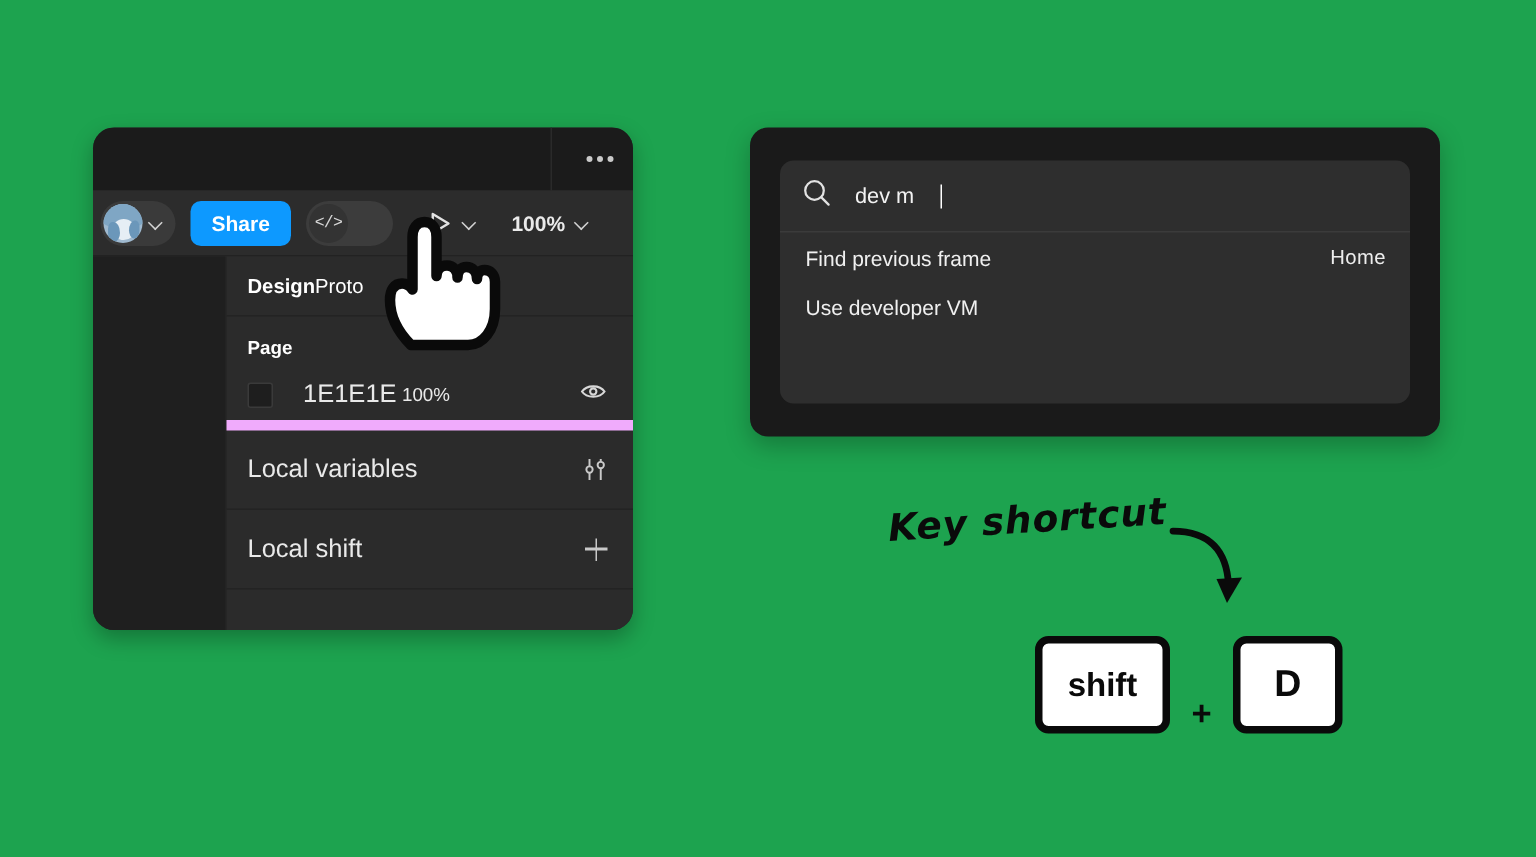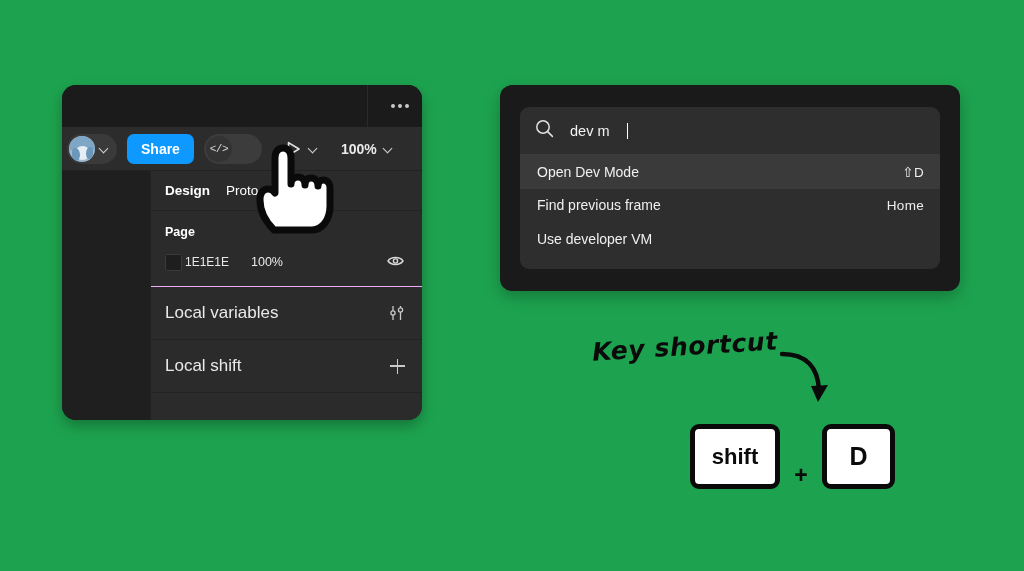--- a/index.html
+++ b/index.html
@@ -207,59 +207,58 @@
     left: 88px; top: 86px;
     right: 0; bottom: 0;
     background: #2b2b2b;
     border-left: 1px solid #232323;
   }
   .tabs-row {
     height: 40px;
     display: flex;
     align-items: center;
     padding-left: 14px;
-    gap: 16px;
     border-bottom: 1px solid #232323;
     box-sizing: border-box;
   }
   .tab {
     font-size: 13.5px;
     font-weight: 700;
     color: #ffffff;
   }
   .tab.inactive {
     color: #ffffff;
     font-weight: 400;
   }
   .section-page {
     padding: 14px 14px 0 14px;
     box-sizing: border-box;
-    border-bottom: 1px solid #f0abfc;
+    border-bottom: 7px solid #f0abfc;
     height: 76px;
   }
   .section-title {
     font-size: 12.5px;
     font-weight: 700;
     color: #ffffff;
     margin-bottom: 14px;
   }
   .page-row {
     display: flex;
     align-items: center;
   }
   .swatch {
     width: 15px; height: 15px;
     border-radius: 2px;
     background: #1e1e1e;
     border: 1px solid #3a3a3a;
     flex: none;
   }
   .page-hex {
-    margin-left: 3px;
-    font-size: 12px;
+    margin-left: 20px;
+    font-size: 17px;
     color: #e9e9e9;
     min-width: 66px;
   }
   .page-opacity {
     font-size: 12.5px;
     color: #e9e9e9;
   }
   .eye-ico {
     margin-left: auto;
     margin-right: 4px;
@@ -540,24 +539,20 @@
             <circle cx="8" cy="8" r="6.2" fill="none" stroke="#e2e2e2" stroke-width="1.5"></circle>
             <line x1="12.6" y1="12.6" x2="17.4" y2="17.4" stroke="#e2e2e2" stroke-width="1.5" stroke-linecap="round"></line>
           </svg>
         </span>
         <span class="pal-query">
           <span title="Search">dev m</span>
           <span class="caret"></span>
         </span>
       </div>
 
-      <div class="pal-item selected">
-        <span>Open Dev Mode</span>
-        <span class="sc">⇧D</span>
-      </div>
       <div class="pal-item">
         <span>Find previous frame</span>
         <span class="sc">Home</span>
       </div>
       <div class="pal-item">
         <span>Use developer VM</span>
         <span class="sc"></span>
       </div>
     </div>
   </div>

